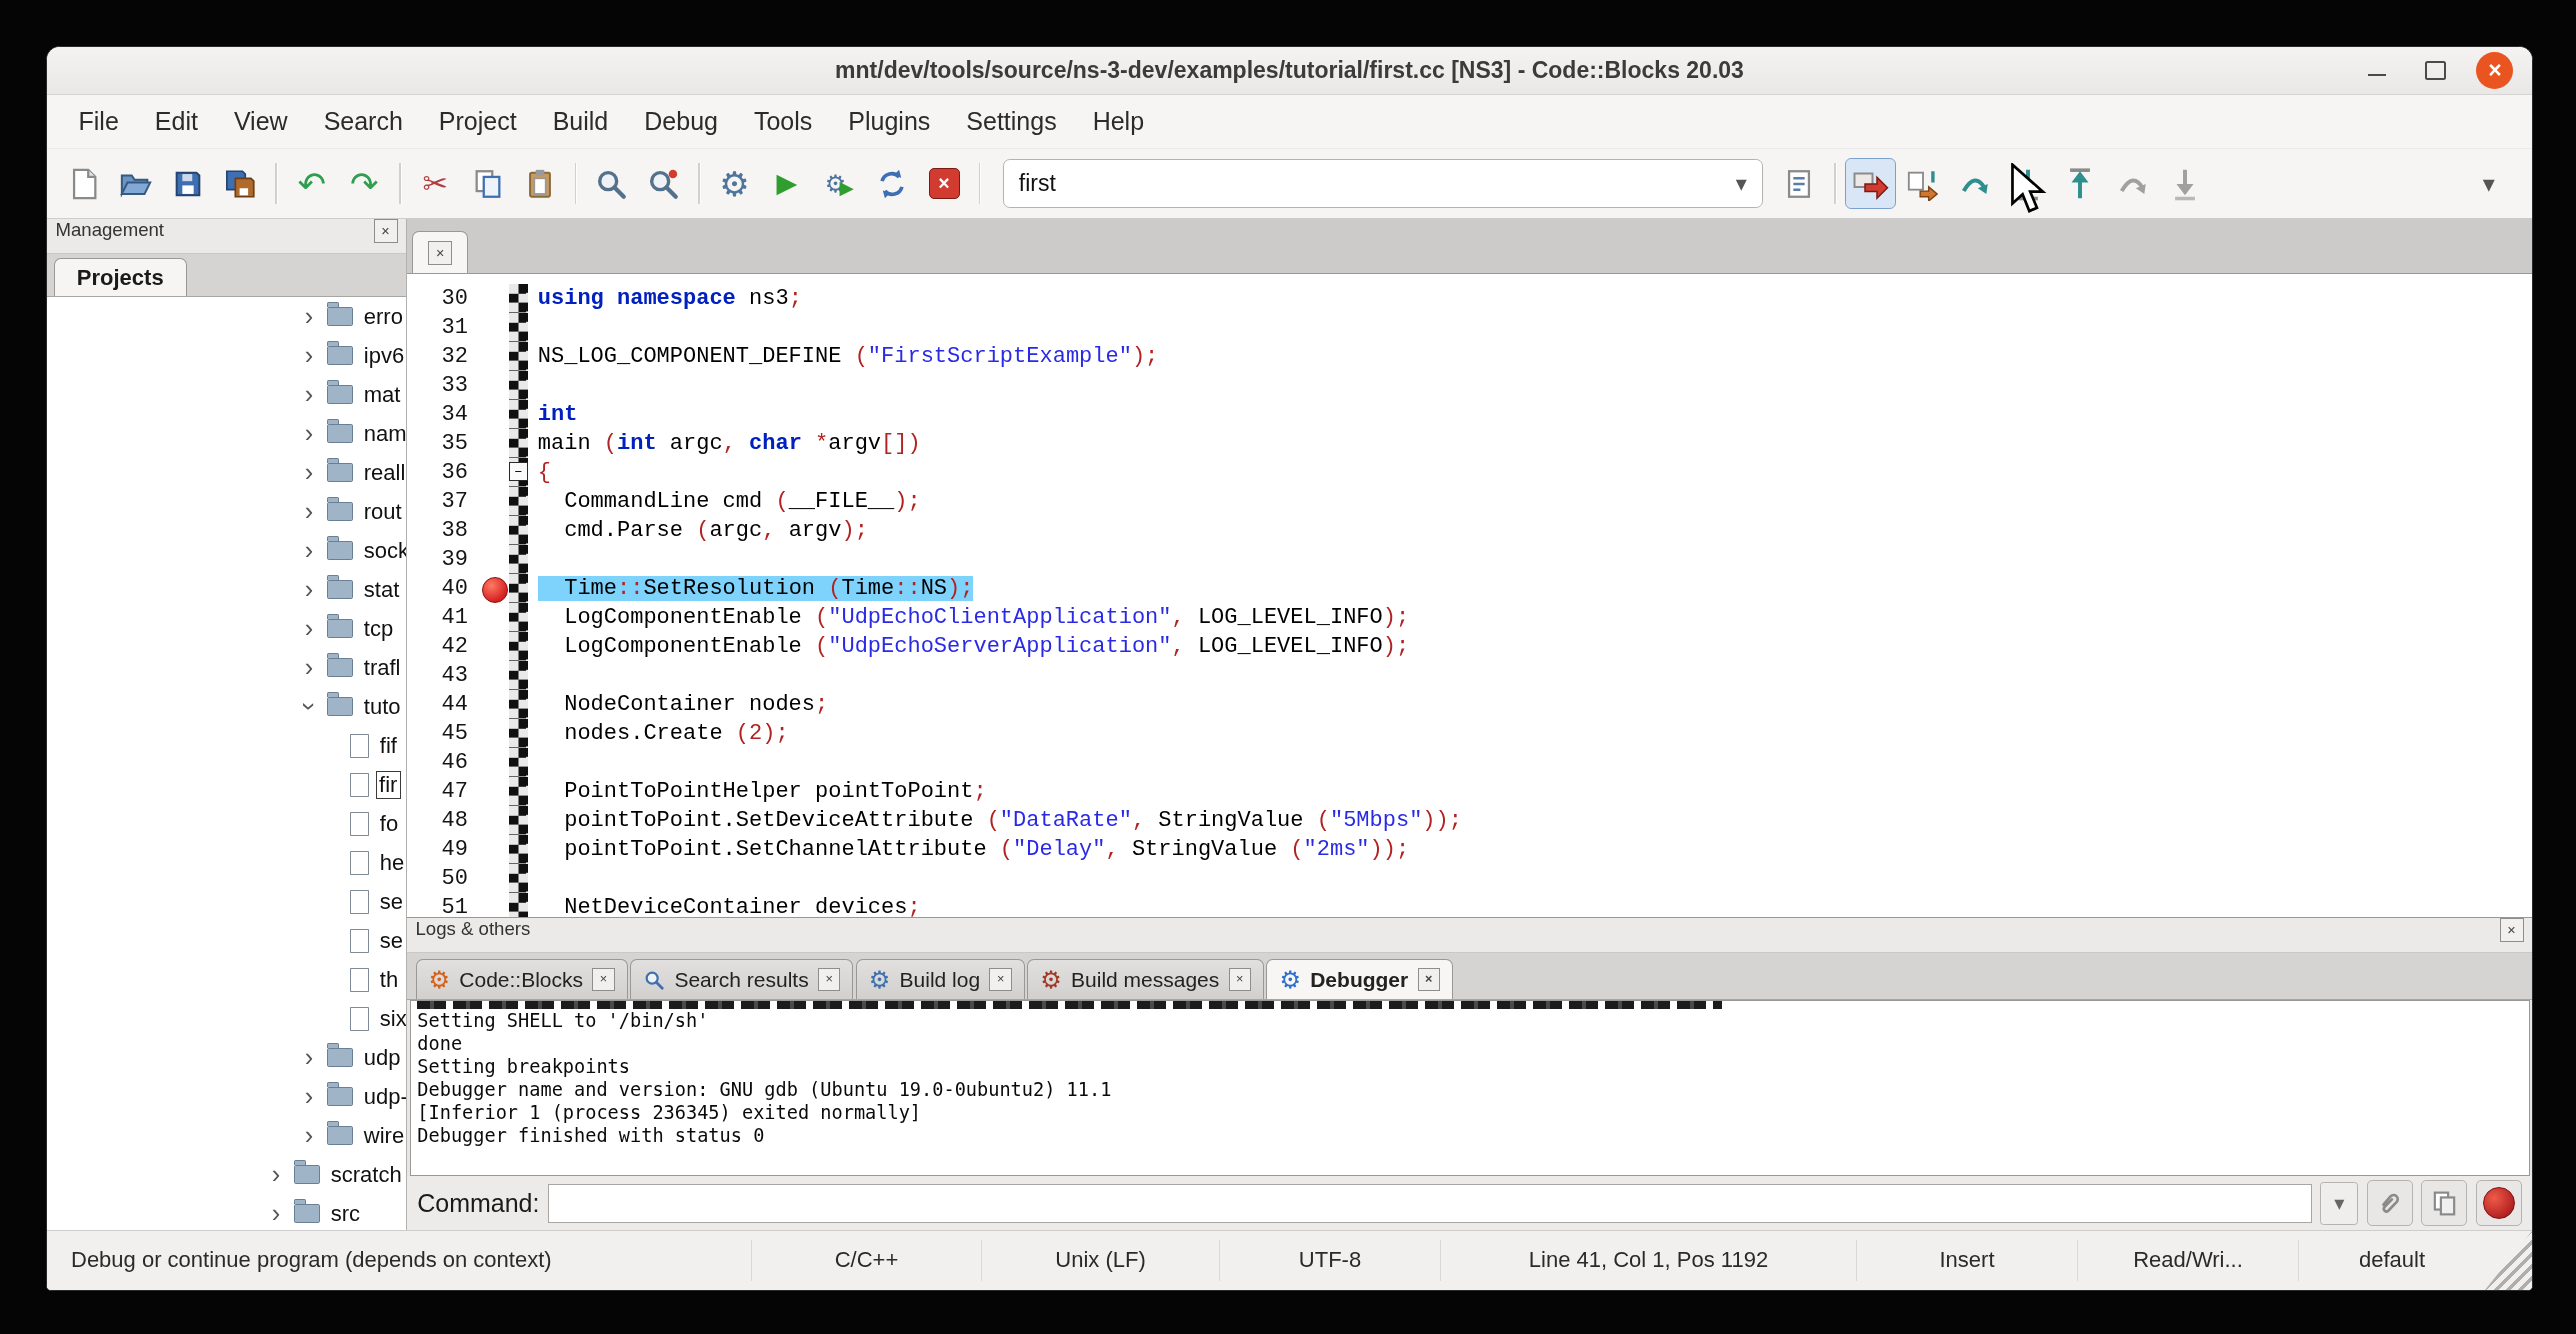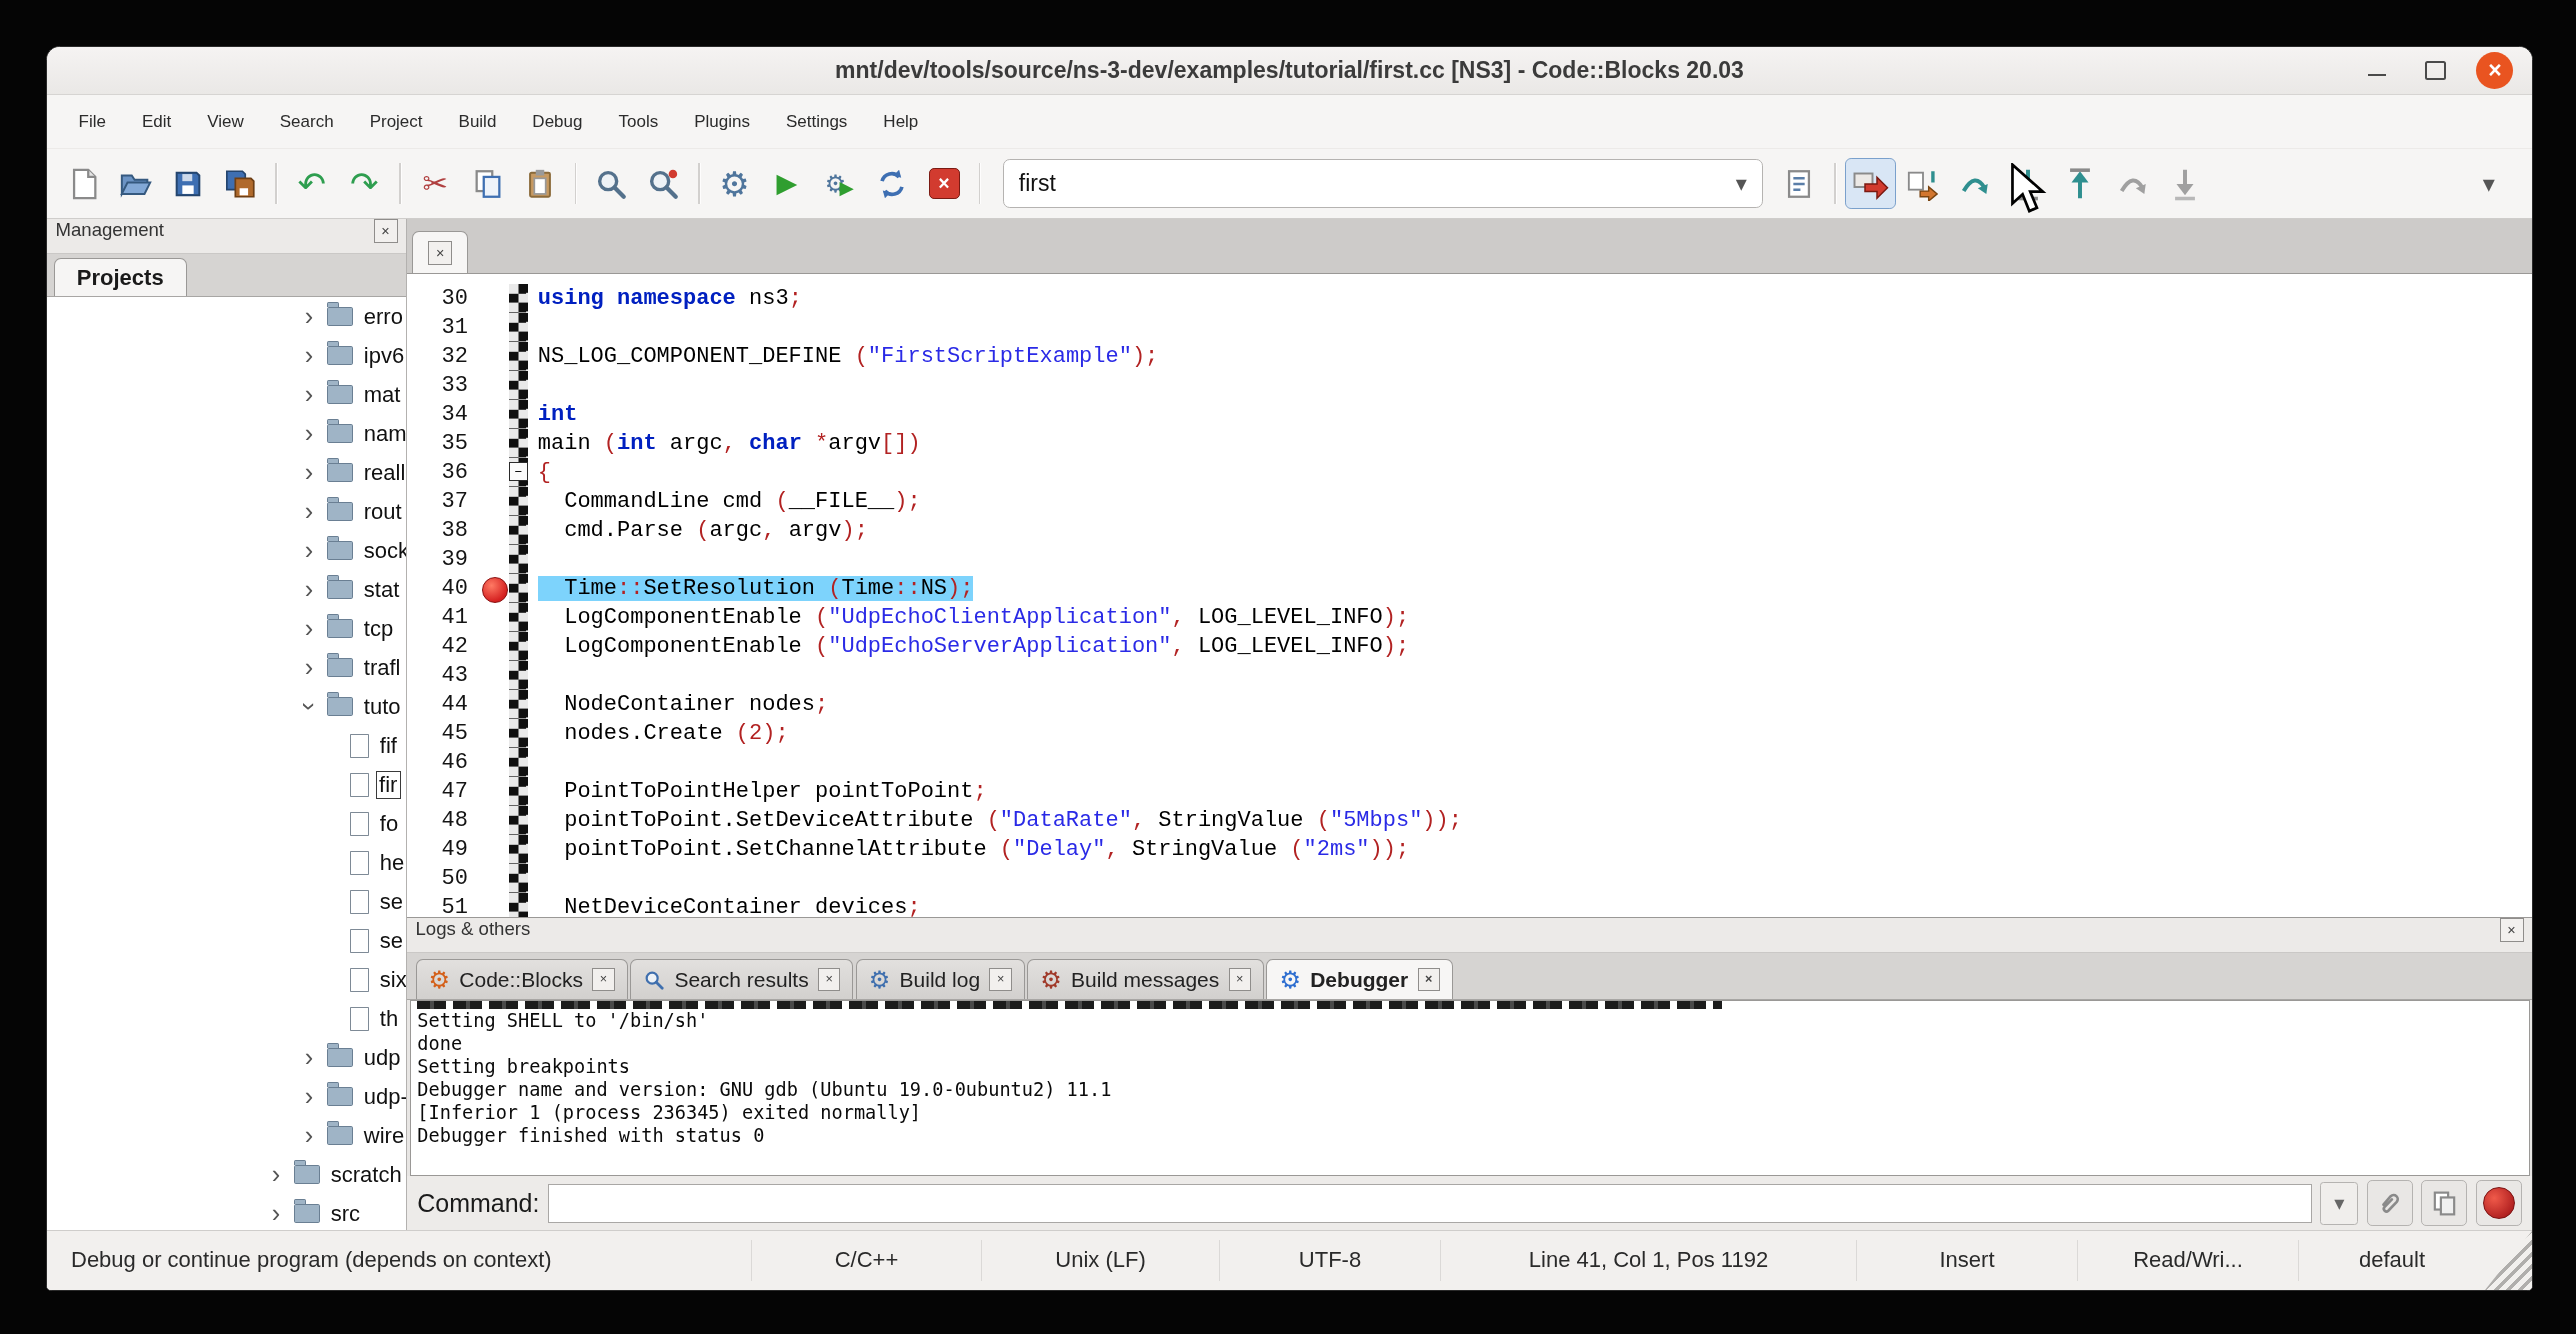--- a/index.html
+++ b/index.html
@@ -11,21 +11,21 @@
   .titlebar{flex:0 0 47px;background:linear-gradient(#f5f3f2,#eae8e6);display:flex;align-items:center;
             position:relative;border-bottom:0.8px solid #d6d4d2}
   .title{flex:1;text-align:center;font-weight:bold;font-size:23px;color:#3b3b3b;white-space:nowrap}
   .winbtns{position:absolute;right:18.6px;top:0;height:100%;display:flex;align-items:center;gap:22px}
   .wbtn{width:37px;height:37px;display:flex;align-items:center;justify-content:center;cursor:default}
   .minglyph{width:18.6px;height:2.5px;background:#4a4a4a;margin-top:8.5px}
   .maxglyph{width:17px;height:15.2px;border:2.5px solid #4a4a4a;border-radius:2.5px}
   .wclose{background:#e95420;border-radius:50%;color:#fff;font-size:23px;font-weight:bold;line-height:1}
   
   .menubar{flex:0 0 53px;display:flex;align-items:center;background:#f6f5f4;padding-left:13.5px;border-bottom:0.8px solid #eceae8}
-  .menu-item{padding:0 18px;font-size:17px;color:#2b2b2b;height:100%;display:flex;align-items:center}
+  .menu-item{padding:0 18px;font-size:25px;color:#2b2b2b;height:100%;display:flex;align-items:center}
   
   .toolbar{flex:0 0 69px;display:flex;align-items:center;background:#f6f5f4;border-bottom:1.7px solid #cfcdcb;padding:0 12px}
   .tgroup{display:flex;align-items:center;gap:3.4px}
   .pushr{margin-left:auto;margin-right:6.8px}
   .tbtn{width:49px;height:49px;display:flex;align-items:center;justify-content:center;border-radius:5.1px}
   .tbtn.hovered{background:#d9e6f5;outline:0.8px solid #7aa0cc}
   .tsep{width:1.7px;height:41px;background:#d2d0ce;margin:0 10.2px;box-shadow:0.8px 0 0 #ffffff}
   .combo{width:728px;height:47px;background:#fff;border:1.7px solid #b5b3b1;border-radius:6.8px;display:flex;
          align-items:center;padding:0 15.2px;margin:0 12px}
   .combo-val{font-size:23px;color:#111}
@@ -452,25 +452,25 @@
           <div class="tree-row" style="padding-left: 296px;">
             <span class="tico file"></span>
             <span class="tlabel">se</span>
           </div>
           <div class="tree-row" style="padding-left: 296px;">
             <span class="tico file"></span>
             <span class="tlabel">se</span>
           </div>
           <div class="tree-row" style="padding-left: 296px;">
             <span class="tico file"></span>
-            <span class="tlabel">six</span>
+            <span class="tlabel">th</span>
           </div>
           <div class="tree-row" style="padding-left: 296px;">
             <span class="tico file"></span>
-            <span class="tlabel">th</span>
+            <span class="tlabel">six</span>
           </div>
           <div class="tree-row" style="padding-left: 251px;">
             <span class="chev">›</span>
             <span class="tico folder"></span>
             <span class="tlabel">udp</span>
           </div>
           <div class="tree-row" style="padding-left: 251px;">
             <span class="chev">›</span>
             <span class="tico folder"></span>
             <span class="tlabel">udp-</span>

